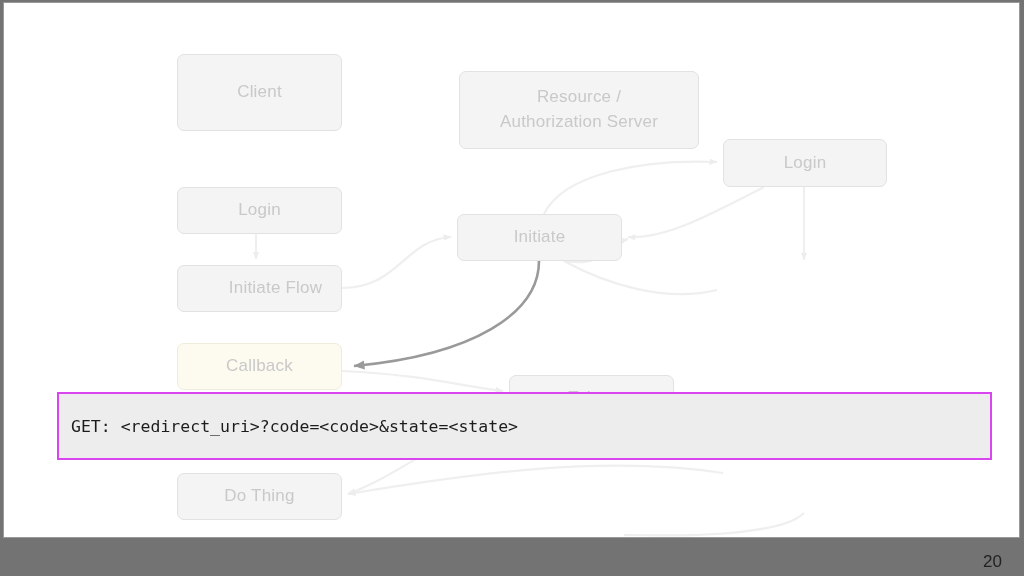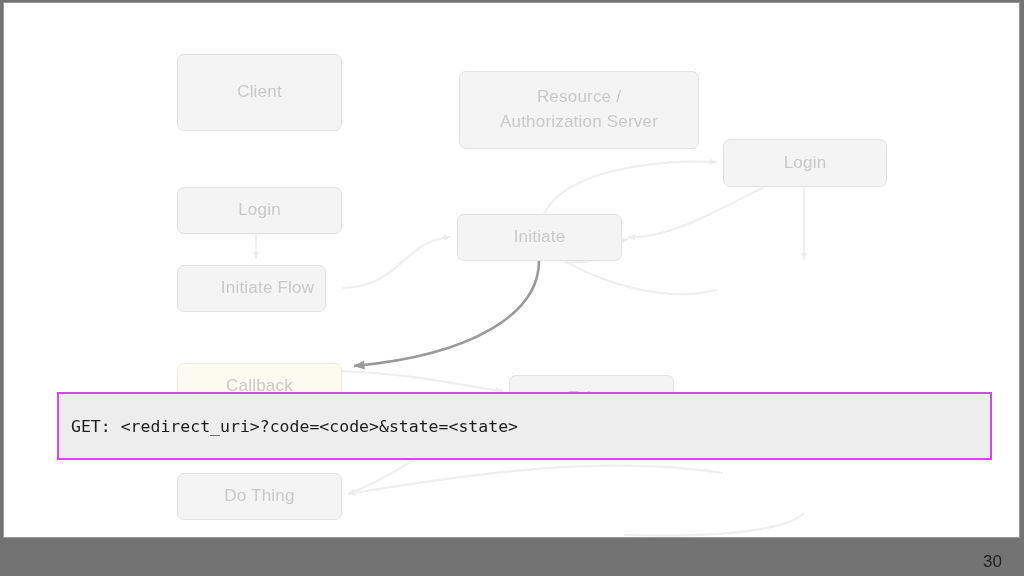--- a/index.html
+++ b/index.html
@@ -63,21 +63,20 @@
     align-items: center;
     justify-content: center;
     text-align: center;
     line-height: 1.3;
     letter-spacing: 0.2px;
     white-space: pre-line;
   }
   .node.highlight {
     background: #fdfaef;
     border-color: #f0ecdc;
-    margin-top: 20px;
   }
   .node.two-line {
     line-height: 1.45;
     margin-top: 18px;
   }
 
   
   #code-overlay {
     position: absolute;
     left: 53px;
@@ -153,21 +152,21 @@
         <path d="M535,258 C535,310 470,352 350,363" fill="none" stroke="#9a9a9a" stroke-width="2.6" marker-end="url(#ah-dark)"></path>
       </svg>
 
       <div class="node" style="left:173px; top:51px; width:165px; height:77px;">Client</div>
 
       <div class="node two-line" style="left:455px; top:50px; width:240px; height:78px;">Resource /
 Authorization Server</div>
 
       <div class="node" style="left:173px; top:184px; width:165px; height:47px;">Login</div>
 
-      <div class="node" style="left:173px; top:262px; width:149px; height:47px;padding-left:32px;">Initiate Flow</div>
+      <div class="node" style="left:173px; top:262px; width:165px; height:47px;padding-left:32px;">Initiate Flow</div>
 
       <div class="node highlight" style="left:173px; top:340px; width:165px; height:47px;">Callback</div>
 
       <div class="node" style="left:173px; top:470px; width:165px; height:47px;">Do Thing</div>
 
       <div class="node" style="left:453px; top:211px; width:165px; height:47px;">Initiate</div>
 
       <div class="node" style="left:505px; top:372px; width:165px; height:47px;">Token</div>
 
       <div class="node" style="left:719px; top:136px; width:164px; height:48px;">Login</div>
@@ -175,14 +174,14 @@
 
 
     </div>
 
     <div id="code-overlay">
       <span class="code-text">GET: &lt;redirect_uri&gt;?code=&lt;code&gt;&amp;state=&lt;state&gt;</span>
     </div>
 
   </div>
 
-  <div id="page-number">30</div>
+  <div id="page-number">20</div>
 </div>
 
 </body></html>

